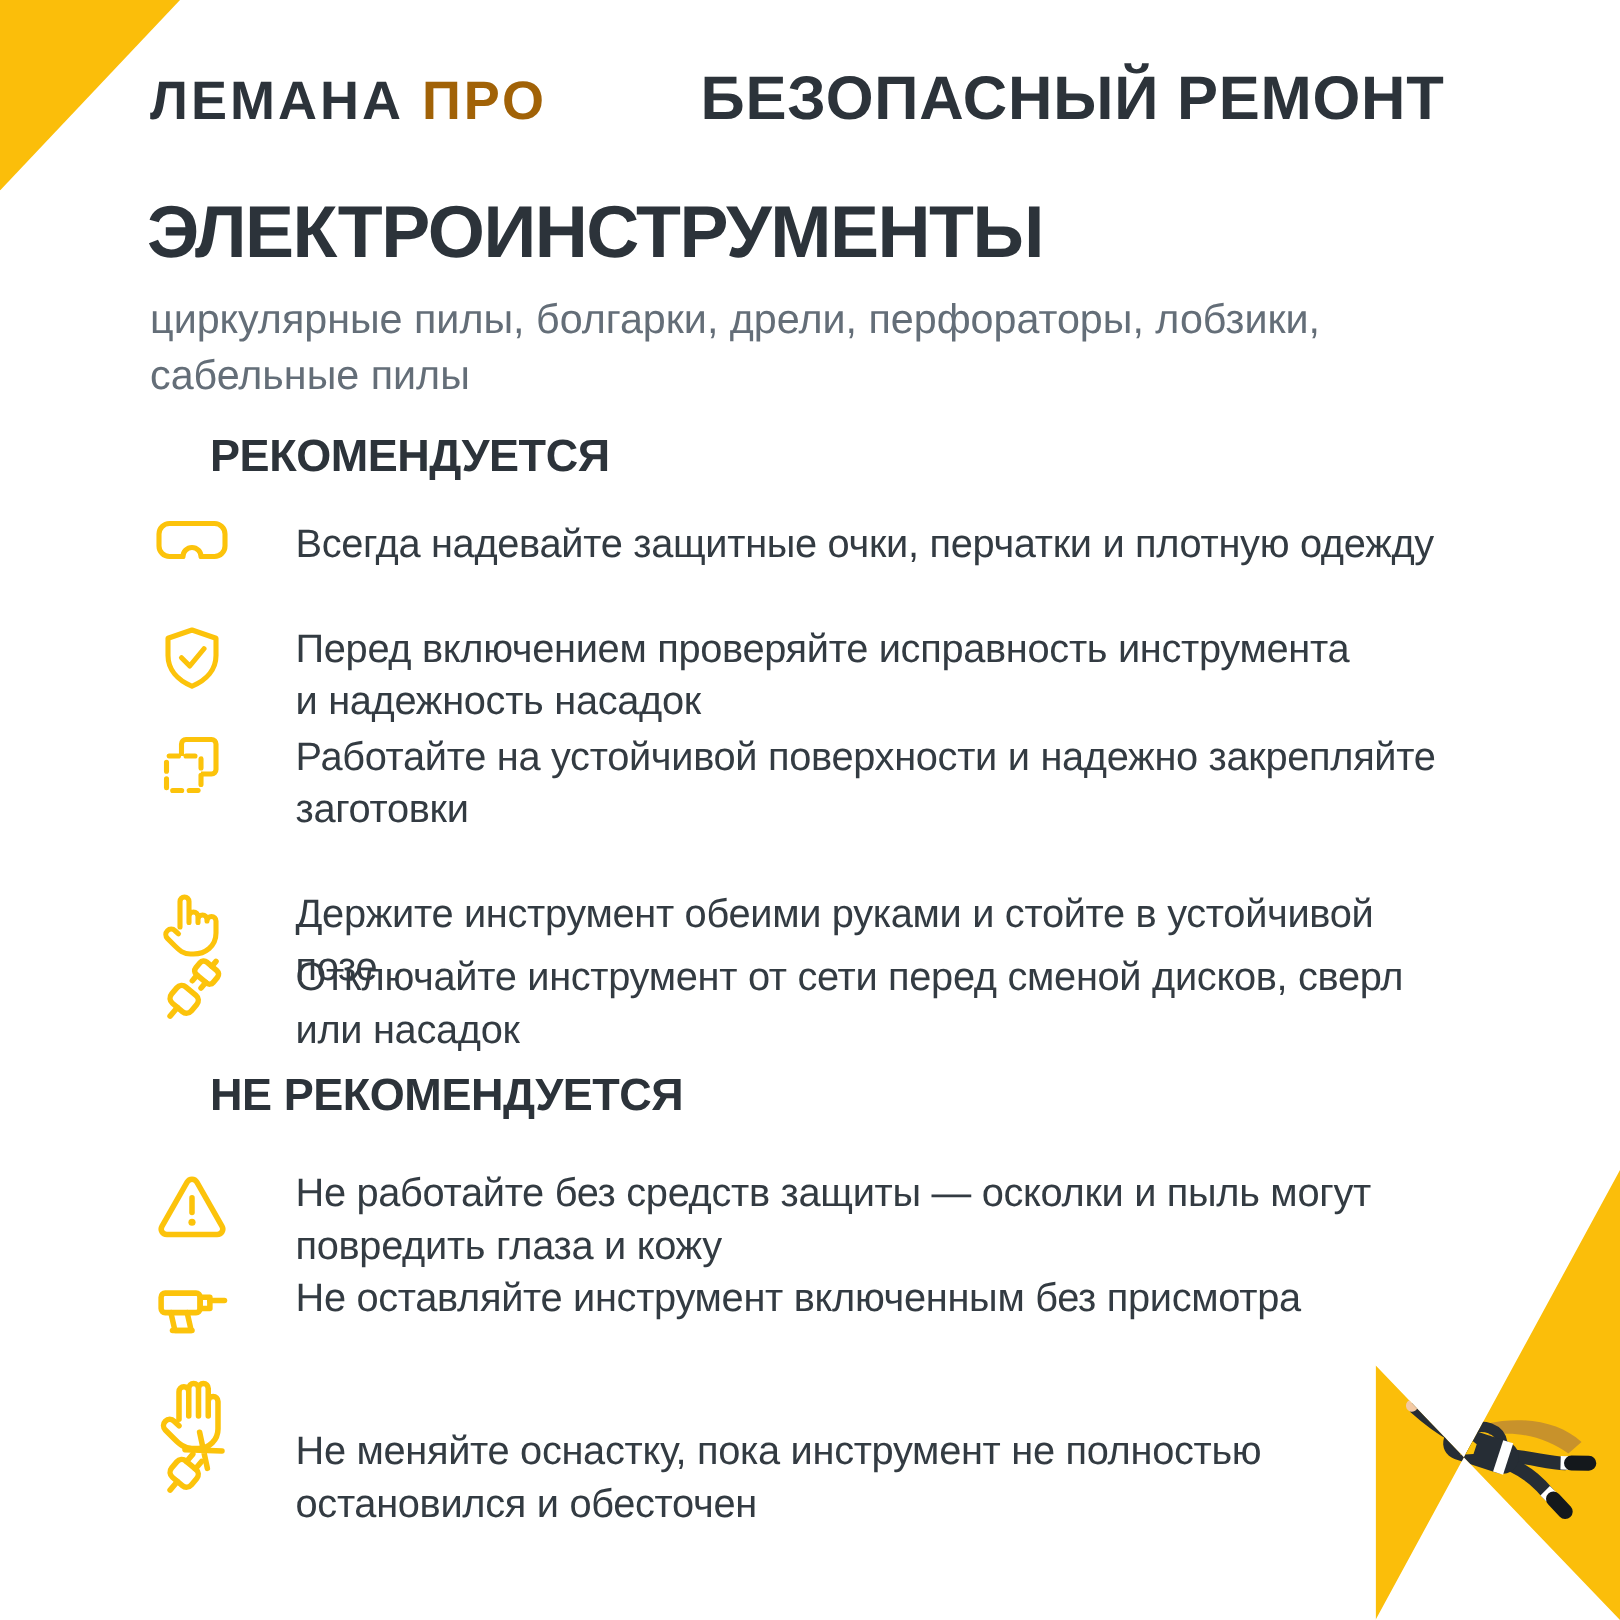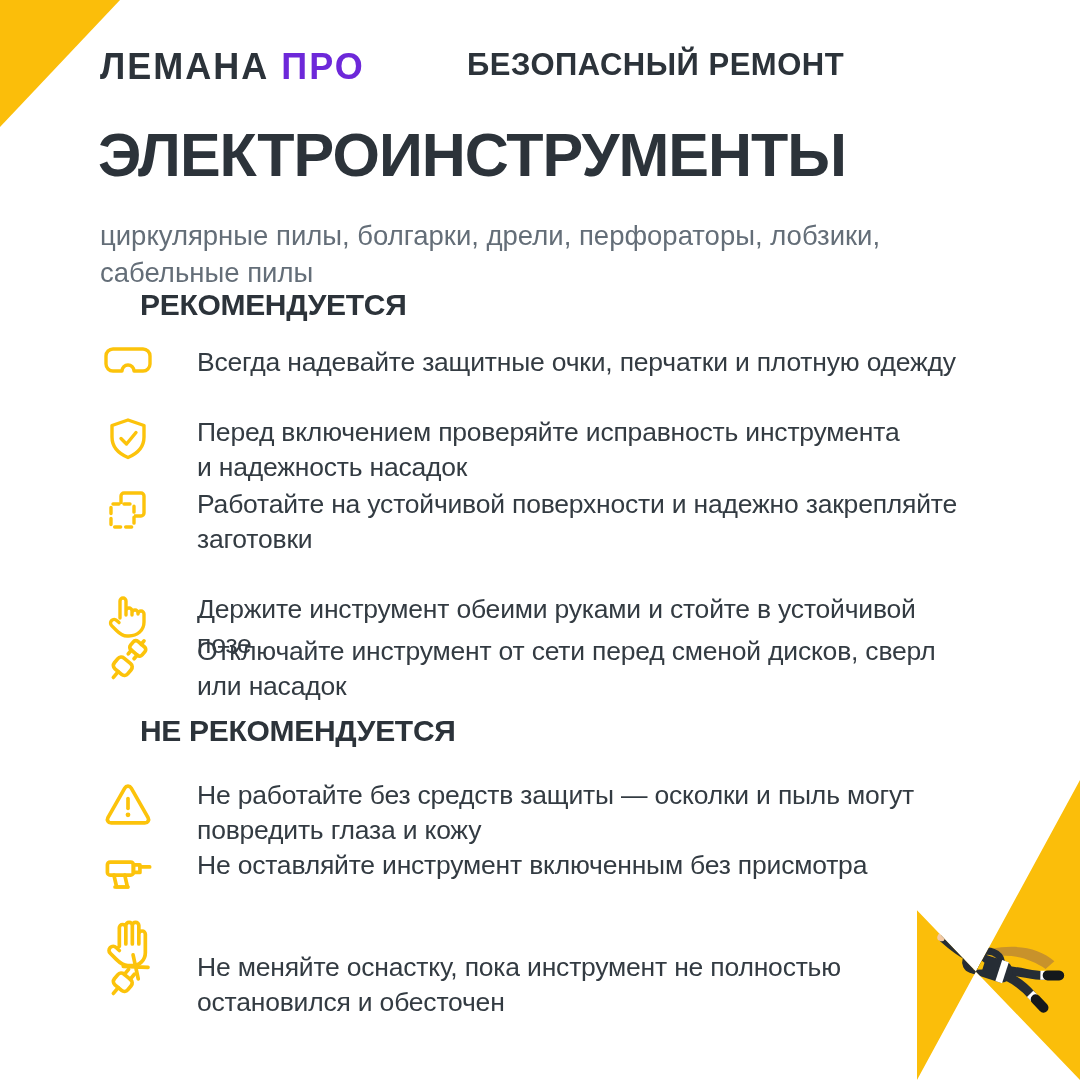--- a/index.html
+++ b/index.html
@@ -20,36 +20,36 @@
     background:#FBBE0A;
     clip-path:polygon(100% 0,100% 100%,0 43.4%,0 100%);
   }
   .hero-svg{position:absolute;left:-2px;top:148px;width:160px;height:120px;}
   
   .brand{
     position:absolute;left:100px;top:48px;
     font-size:36px;font-weight:bold;letter-spacing:2px;line-height:38px;
     white-space:nowrap;
   }
-  .brand .accent{color:#6d28d9;}
+  .brand .accent{color:#a16207;}
   .header-title{
     position:absolute;left:467px;top:44px;
-    font-size:31px;font-weight:bold;letter-spacing:0.5px;line-height:42px;
+    font-size:41px;font-weight:bold;letter-spacing:0.5px;line-height:42px;
     color:#2C333A;white-space:nowrap;
   }
   
   .page-title{
     position:absolute;left:98px;top:130px;
-    font-size:61px;font-weight:bold;letter-spacing:-1px;line-height:50px;
+    font-size:49px;font-weight:bold;letter-spacing:-1px;line-height:50px;
     color:#2C333A;white-space:nowrap;text-align:center;
   }
   .page-subtitle{
     position:absolute;left:100px;top:194px;
     font-size:27.5px;line-height:37px;color:#646E78;
-    white-space:pre-line;width:880px;margin-top:23px;
+    white-space:pre-line;width:880px;
   }
   .section-heading{
     position:absolute;left:100px;
     font-size:30px;font-weight:bold;letter-spacing:-0.3px;
     color:#2C333A;white-space:nowrap;margin-left:40px;
   }
   .sh-rec{top:288px;}
   .sh-not{top:714px;}
   
   .row{position:absolute;left:100px;display:flex;align-items:flex-start;}

